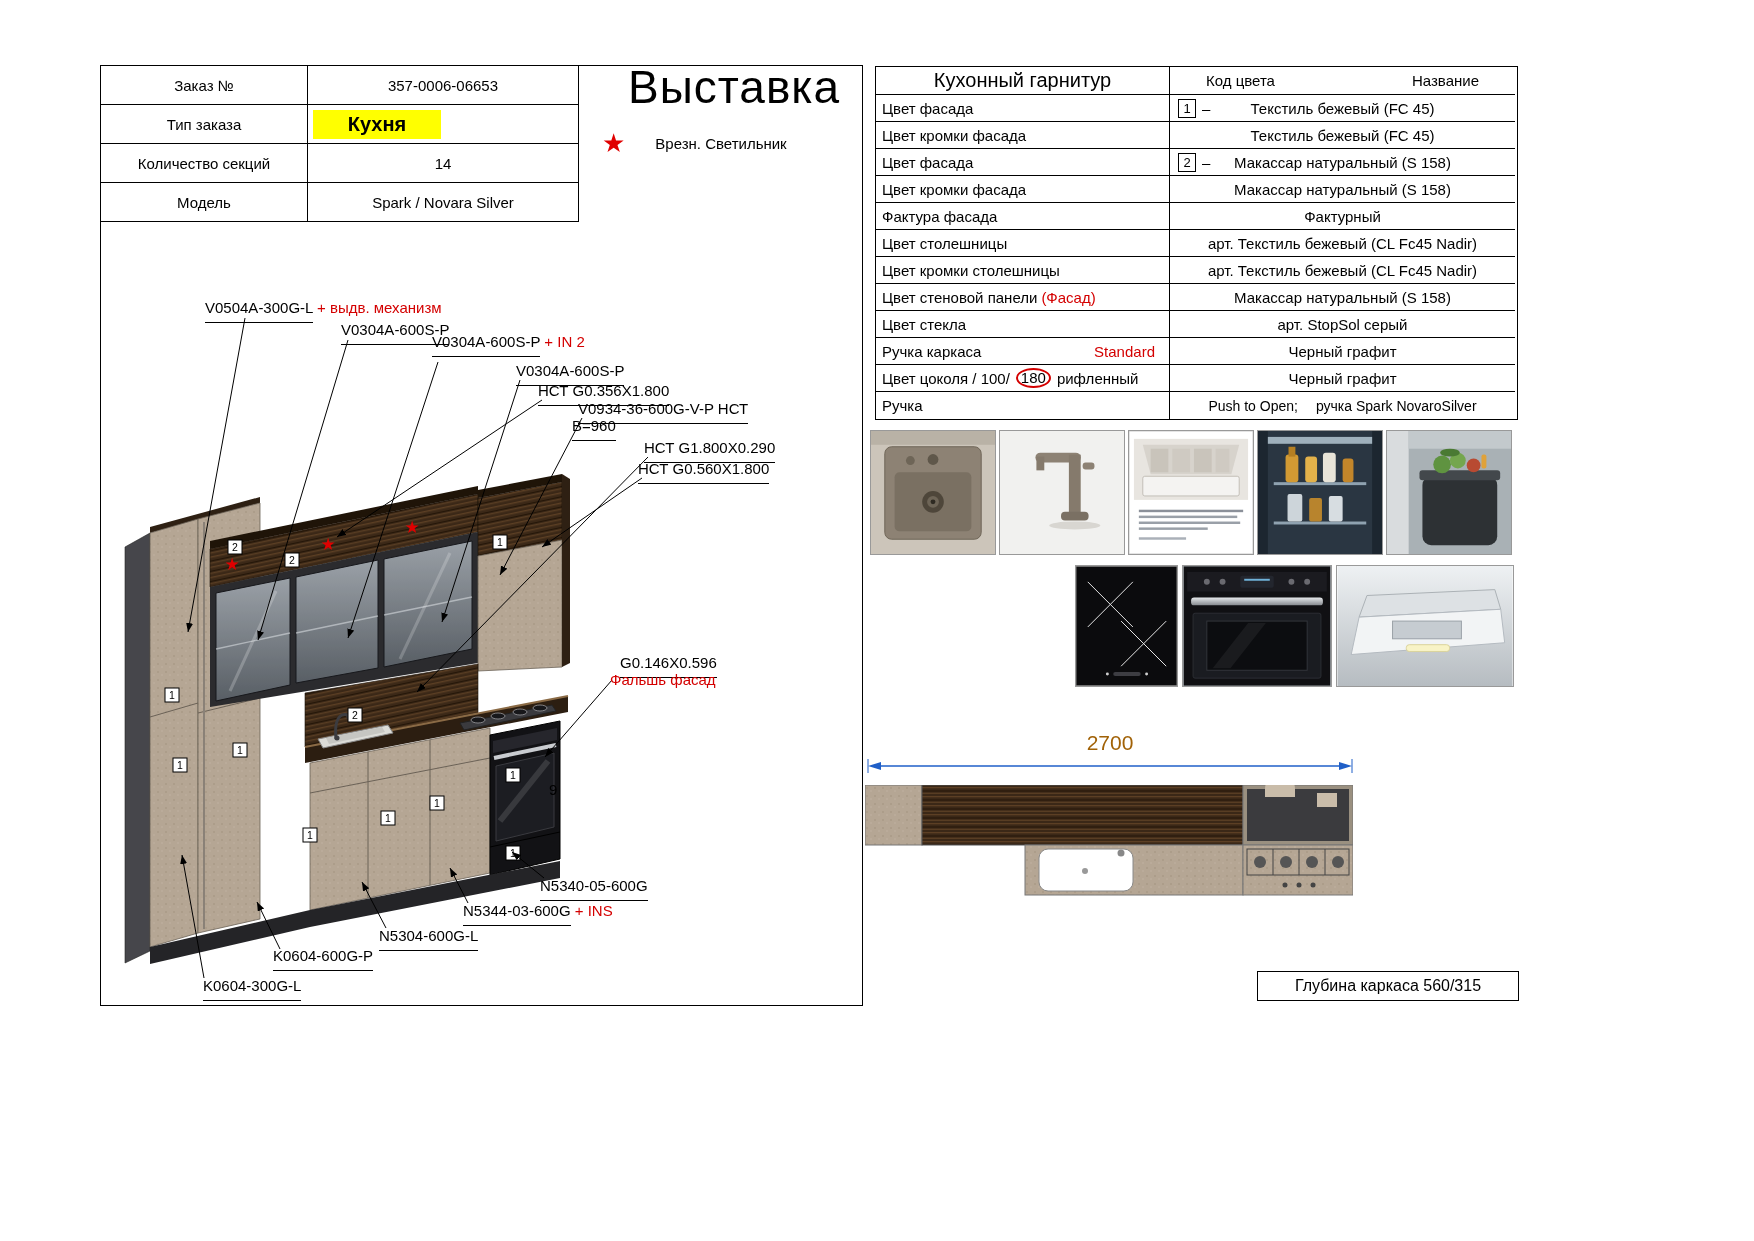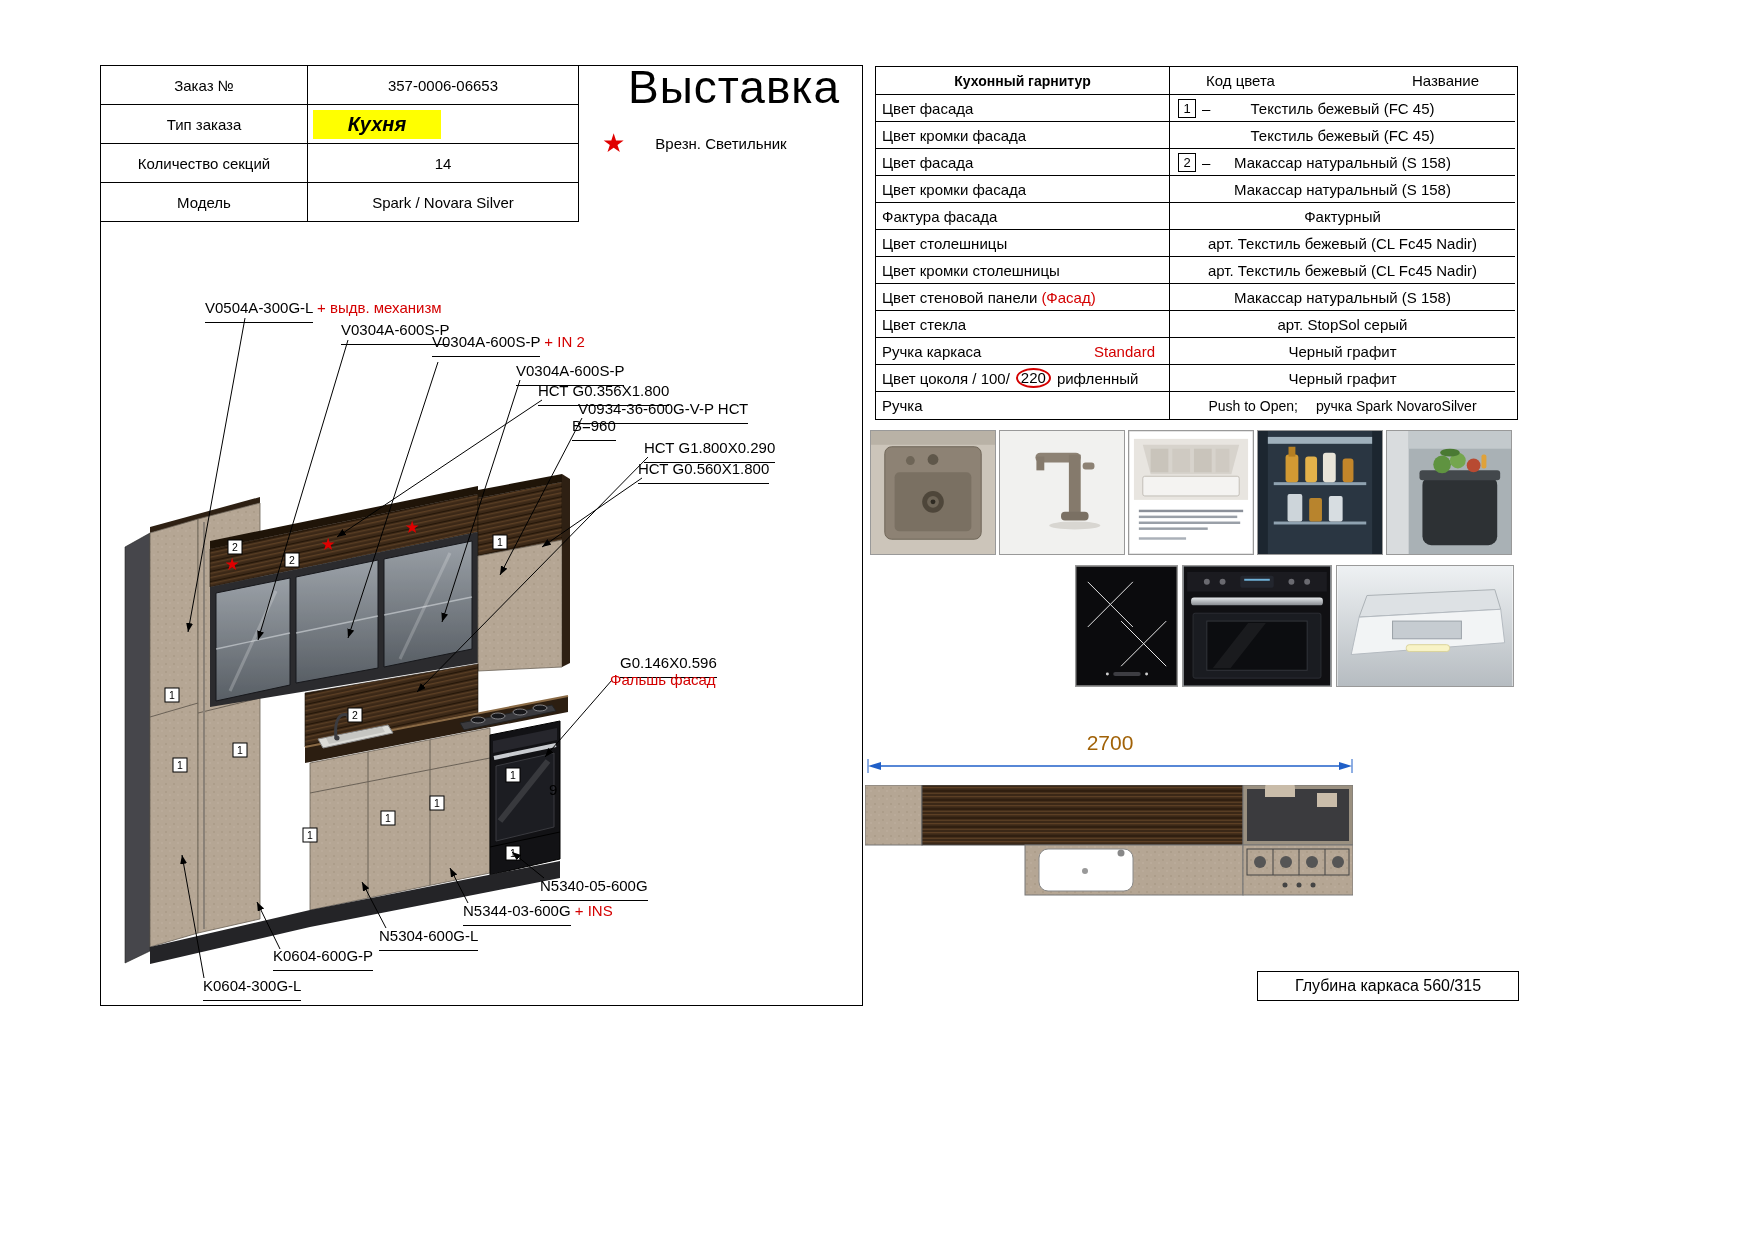--- a/index.html
+++ b/index.html
@@ -8,36 +8,36 @@
   .bigbox{position:absolute;left:100px;top:65px;width:761px;height:939px;border:1px solid #000;}
 
   
   table.order{position:absolute;left:100px;top:65px;border-collapse:collapse;table-layout:fixed;width:476px;background:#fff;}
   table.order td{border:1px solid #000;height:38px;text-align:center;vertical-align:middle;padding:0;font-size:15px;}
   td.ol{width:206px;}
   td.ov{width:270px;font-size:17px;}
   .f19{font-size:19px;}
   .f17{font-size:17px;}
   .kv-cell{text-align:left !important;padding-left:5px !important;}
-  .kv{background:#ffff00;display:inline-block;min-width:128px;padding:3px 0;font-weight:bold;font-style:italic;font-size:20px;text-align:center;}
+  .kv{background:#ffff00;display:inline-block;min-width:128px;padding:3px 0;font-weight:bold;font-size:20px;text-align:center;}
 
   .title{position:absolute;left:628px;top:60px;font-size:46px;letter-spacing:1px;}
   .legend{position:absolute;left:602px;top:130px;display:flex;align-items:center;gap:30px;}
   .legend .star{color:#e00000;font-size:26px;line-height:26px;font-family:"DejaVu Sans",sans-serif;}
   .legend .lab{font-size:15px;}
 
   
   .spec{position:absolute;left:875px;top:66px;width:641px;border:1px solid #000;display:grid;
         grid-template-columns:294px 345px;grid-template-rows:28px repeat(12,27px);background:#fff;}
   .sc{border-right:1px solid #000;border-bottom:1px solid #000;box-sizing:border-box;display:flex;align-items:center;font-size:15px;overflow:hidden;white-space:nowrap;}
   .spec > .sc:nth-child(2n){border-right:none;}
   .spec > .sc:nth-last-child(-n+2){border-bottom:none;}
   .sl{padding-left:6px;gap:4px;}
   .sv{justify-content:center;position:relative;text-align:center;}
-  .sh-title{justify-content:center;font-weight:bold;font-size:14px;padding-left:0;}
+  .sh-title{justify-content:center;font-weight:normal;font-size:20px;padding-left:0;}
   .sh-cols{justify-content:space-between;padding:0 36px;}
   .between{justify-content:space-between;padding-right:14px;}
   .codewrap{position:absolute;left:8px;display:flex;align-items:center;gap:6px;}
   .chip{border:1px solid #000;min-width:14px;height:17px;display:inline-flex;align-items:center;justify-content:center;font-size:13px;padding:0 1px;}
   .red{color:#d40000;}
   .circ{border:2px solid #d40000;border-radius:50%;padding:0 3px;margin:0 2px;display:inline-block;line-height:16px;}
   .smallv{font-size:14px;display:flex;gap:18px;justify-content:center;width:100%;}
 
   
   .co{position:absolute;font-size:15px;white-space:nowrap;}
@@ -375,21 +375,21 @@
     <div class="sc sl between">
         <span>Ручка каркаса</span>
         <span class="red">Standard</span>
       </div>
     <div class="sc sv">
         <span>Черный графит</span>
       </div>
 
     <div class="sc sl">
         <span>Цвет цоколя / 100/</span>
-        <span class="circ">220</span>
+        <span class="circ">180</span>
         <span>рифленный</span>
       </div>
     <div class="sc sv">
         <span>Черный графит</span>
       </div>
 
     <div class="sc sl">
         <span>Ручка</span>
       </div>
     <div class="sc sv">

